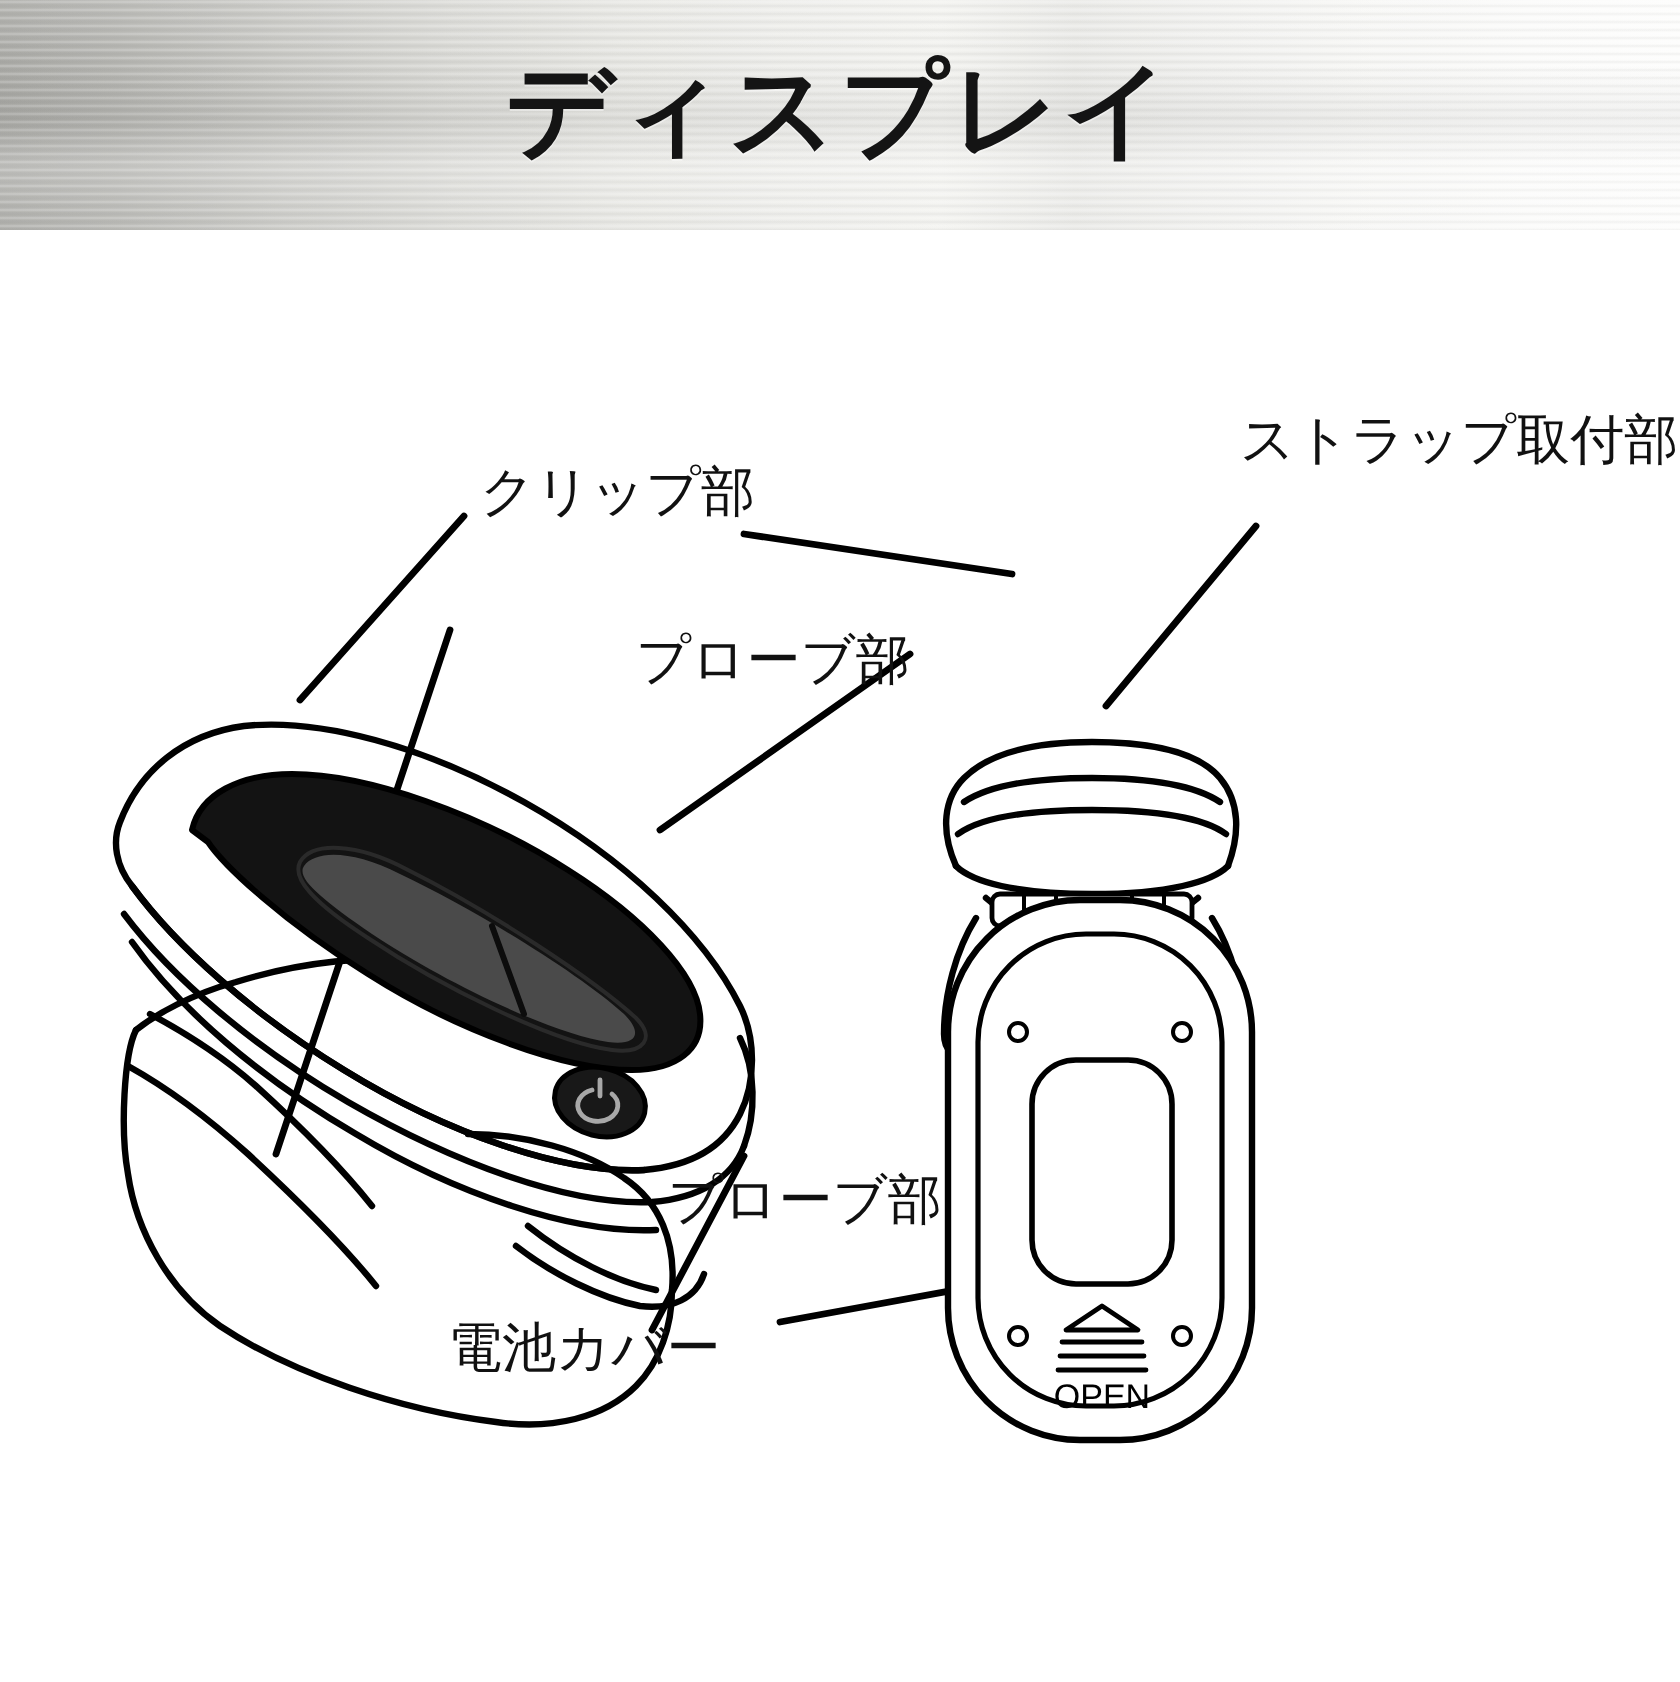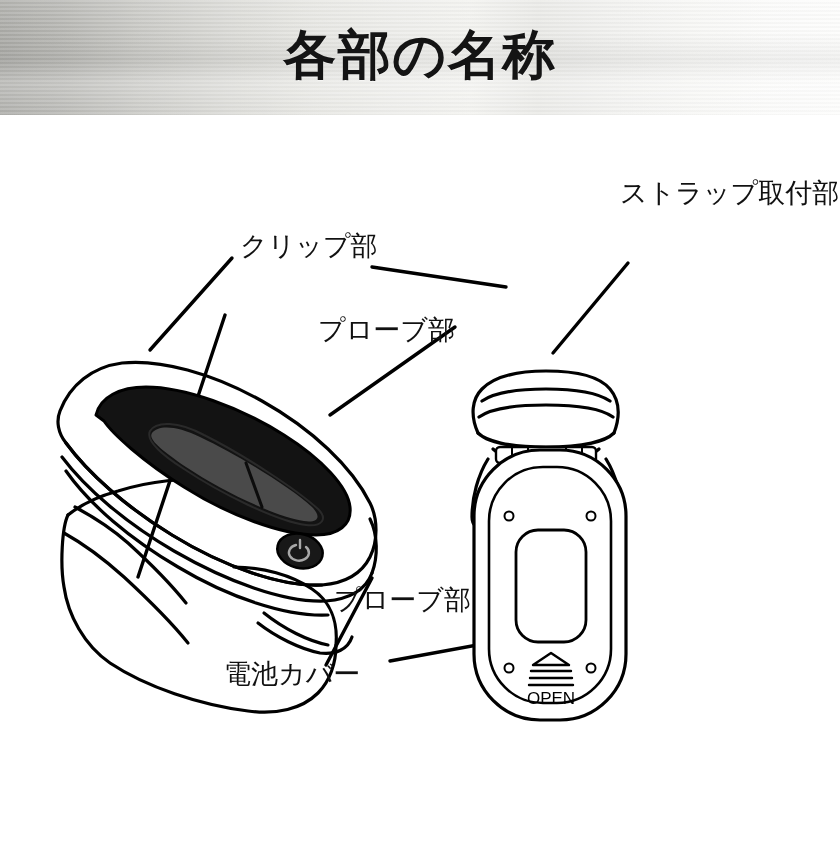--- a/index.html
+++ b/index.html
@@ -109,21 +109,21 @@
 </style>
 </head>
 <body>
 
 <div id="page">
 
   <div id="header-banner">
     <div id="header-metal-base"></div>
     <div id="header-metal-streaks"></div>
     <div id="header-metal-sheen"></div>
-    <div id="header-title">各部の名称</div>
+    <div id="header-title">ディスプレイ</div>
   </div>
 
   <div id="diagram-area">
 
     <svg id="diagram-svg" viewBox="0 0 840 726" xmlns="http://www.w3.org/2000/svg">
 
       <defs>
         <clipPath id="clip-screen">
           <path d="M163,215 L330,196 L348,246 L186,272 Z"></path>
         </clipPath>
@@ -246,21 +246,21 @@
           <path d="M533,550 L551,538 L569,550 Z" fill="#ffffff" stroke="#000000" stroke-width="2.4"></path>
           <path d="M531,556 L571,556 M530,563 L572,563 M529,570 L573,570" stroke="#000000" stroke-width="2.4" fill="none"></path>
         </g>
       </g>
 
       <text x="551" y="589" text-anchor="middle" font-family="Liberation Sans, sans-serif" font-size="17" fill="#000000">OPEN</text>
     </svg>
 
     <div class="callout-label" style="left:240px; top:113px;">クリップ部</div>
 
-    <div class="callout-label" style="left:620px; top:60px;">ストラップ取付部</div>
+    <div class="callout-label" style="left:620px; top:87px;">ストラップ取付部</div>
 
     <div class="callout-label" style="left:318px; top:197px;">プローブ部</div>
 
 
     <div class="callout-label" style="left:224px; top:541px;">電池カバー</div>
 
     <div class="callout-label" style="left:334px; top:467px;">プローブ部</div>
   </div>
 
 </div>

